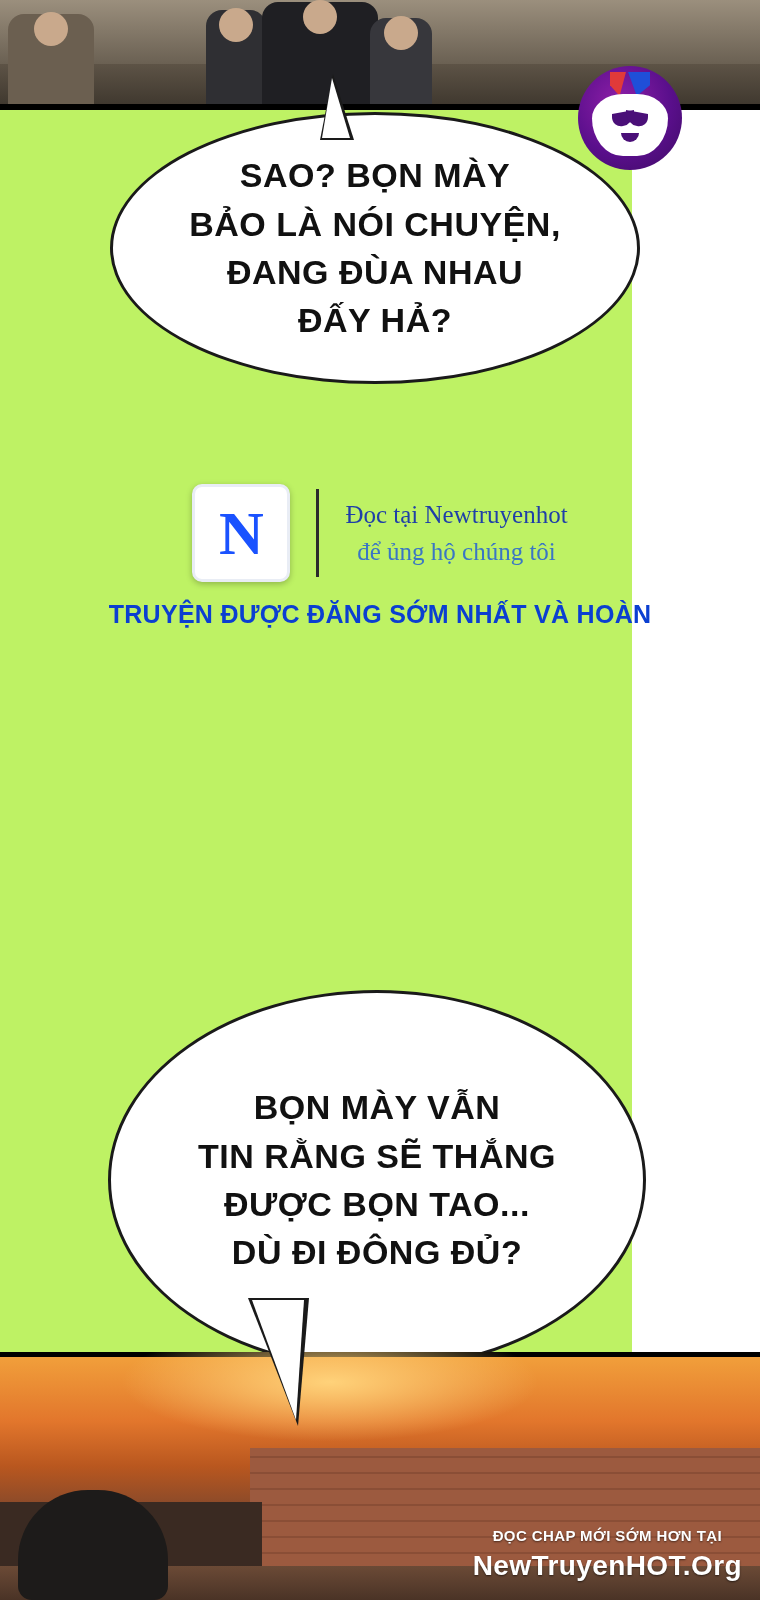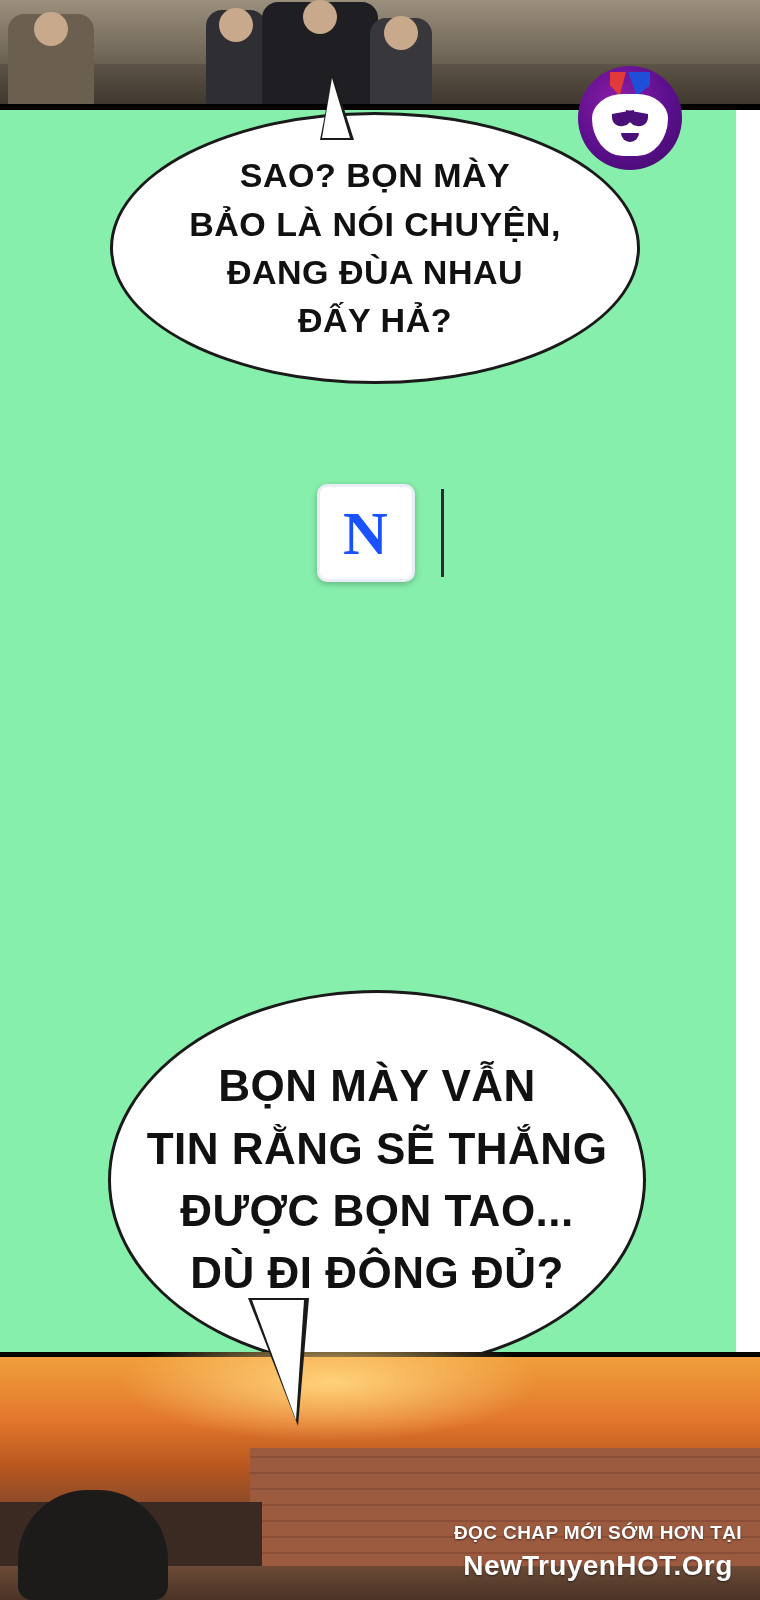--- a/index.html
+++ b/index.html
@@ -11,23 +11,23 @@
     width: 760px;
     height: 1600px;
     position: relative;
     overflow: hidden;
     font-family: "Liberation Sans", sans-serif;
   }
 
   .page {
     position: absolute;
     top: 0; left: 0;
-    width: 736px;
+    width: 632px;
     height: 1600px;
-    background: #86efac;
+    background: #bef264;
   }
 
   
   .panel-top {
     position: absolute;
     top: 0; left: 0;
     width: 760px;
     height: 110px;
     background: linear-gradient(180deg, #9b8f7d 0%, #6d6355 55%, #4a4238 100%);
     overflow: hidden;
@@ -90,21 +90,21 @@
     height: 272px;
   }
   #bubble-1 .txt { font-size: 34px; }
 
   #bubble-2 {
     left: 108px;
     top: 990px;
     width: 538px;
     height: 380px;
   }
-  #bubble-2 .txt { font-size: 44px; }
+  #bubble-2 .txt { font-size: 34px; }
 
   .tail {
     position: absolute;
     width: 0; height: 0;
     border-style: solid;
   }
   
   #tail-1 {
     left: 322px;
     top: 78px;
@@ -314,21 +314,21 @@
   .bottom-credit {
     position: absolute;
     right: 18px;
     bottom: 18px;
     text-align: center;
     font-family: "Liberation Sans", sans-serif;
     color: #ffffff;
     text-shadow: 0 1px 2px rgba(0,0,0,0.55);
   }
   .bottom-credit .c1 {
-    font-size: 19px;
+    font-size: 15px;
     font-weight: 700;
     letter-spacing: 0.4px;
   }
   .bottom-credit .c2 {
     margin-top: 6px;
     font-size: 28px;
     font-weight: 700;
     letter-spacing: 0.4px;
   }
 </style>
@@ -372,22 +372,27 @@
       <div class="eye left"></div>
       <div class="eye right"></div>
       <div class="mouth"></div>
     </div>
   </div>
 
   <div class="promo">
     <div class="promo-row">
       <div class="n-logo">N</div>
       <div class="divider-v"></div>
+      <div class="promo-text">
+        <div class="l1">Đọc tại Newtruyenhot</div>
+        <div class="l2">để ủng hộ chúng tôi</div>
+      </div>
     </div>
     <div class="promo-banner">
+      <div>TRUYỆN ĐƯỢC ĐĂNG SỚM NHẤT VÀ HOÀN</div>
     </div>
   </div>
 
   <div class="tail" id="tail-2-outline"></div>
   <div class="tail" id="tail-2"></div>
   <div class="bubble" id="bubble-2">
     <div class="txt">BỌN MÀY VẪN
 TIN RẰNG SẼ THẮNG
 ĐƯỢC BỌN TAO...
 DÙ ĐI ĐÔNG ĐỦ?</div>

